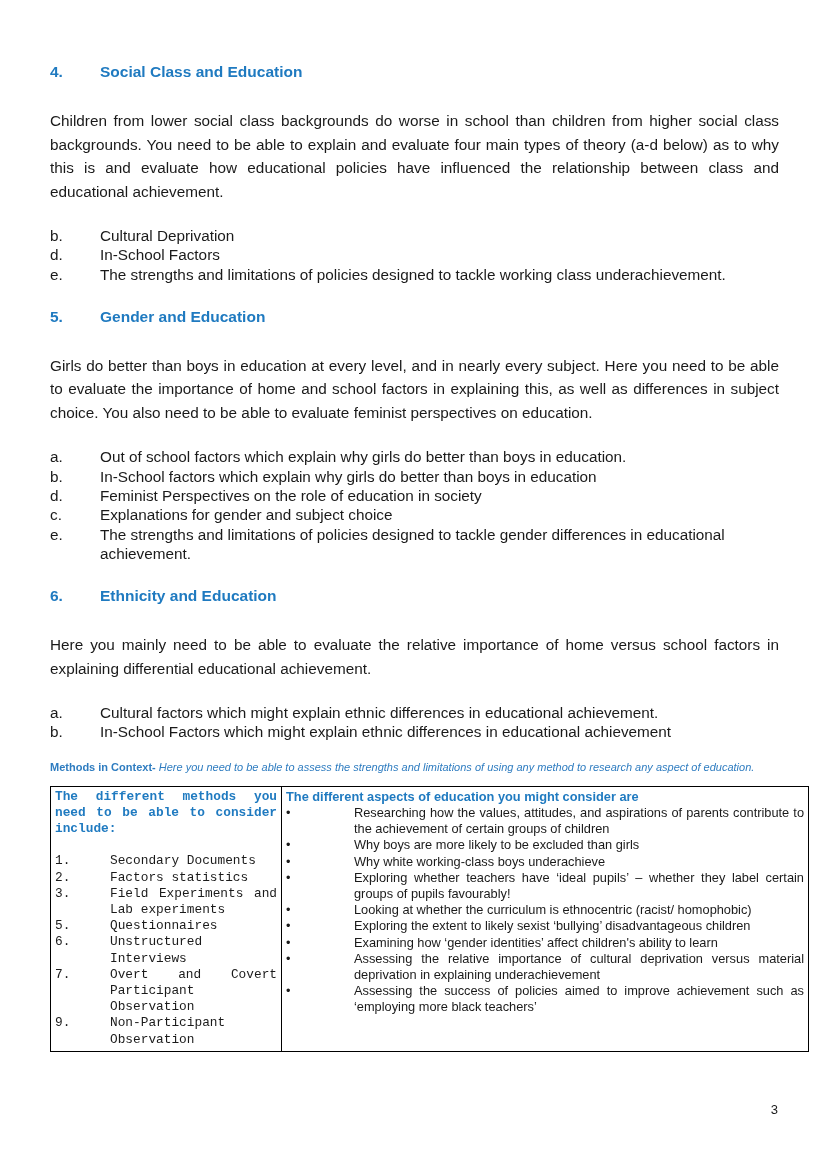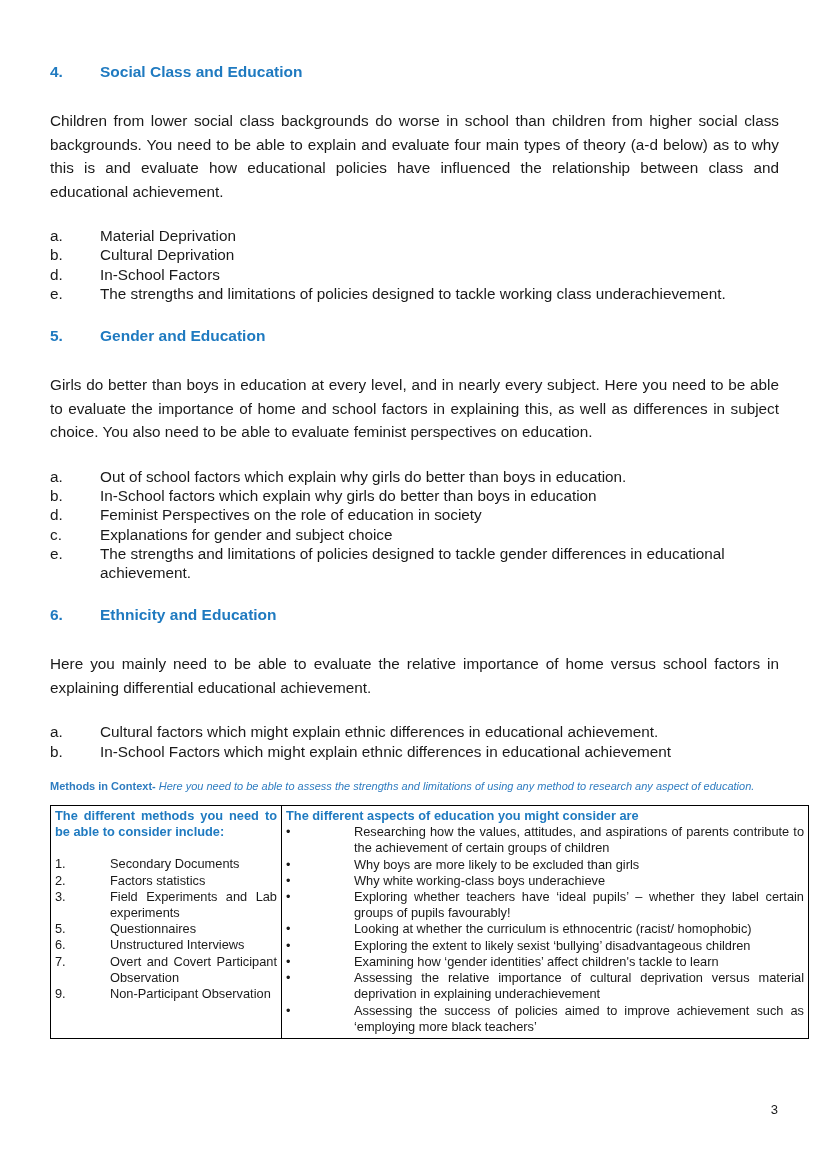--- a/index.html
+++ b/index.html
@@ -103,21 +103,21 @@
     margin: 0;
   }
   .methods-table td {
     border: 1px solid #000000;
     vertical-align: top;
     padding: 2px 4px 3px 4px;
     font-size: 12.8px;
     line-height: 16.2px;
     color: #1a1a1a;
   }
-  .col-left { width: 222px; }
+  .col-left { width: 222px; font-family: Liberation Mono, monospace; }
   .col-right { width: 518px; }
 
   .tbl-head-blue {
     color: #1F7AC0;
     font-weight: bold;
     text-align: justify;
     margin: 0;
   }
   .tbl-head-blue.nj { text-align: left; }
 
@@ -179,21 +179,20 @@
   <div class="content">
 
     <div class="section-heading">
       <span class="sh-num">4.</span>
       <span class="sh-text">Social Class and Education</span>
     </div>
     <div class="gap-xl"></div>
     <p class="body-par">Children from lower social class backgrounds do worse in school than children from higher social class backgrounds. You need to be able to explain and evaluate four main types of theory (a-d below) as to why this is and evaluate how educational policies have influenced the relationship between class and educational achievement.</p>
     <div class="gap-lg"></div>
     <ul class="lettered-list">
-      <li><span class="ll-mark">a.</span><span>Material Deprivation</span></li>
       <li><span class="ll-mark">b.</span><span>Cultural Deprivation</span></li>
       <li><span class="ll-mark">d.</span><span>In-School Factors</span></li>
       <li><span class="ll-mark">e.</span><span>The strengths and limitations of policies designed to tackle working class underachievement.</span></li>
     </ul>
 
     <div class="gap-lg"></div>
 
     <div class="section-heading">
       <span class="sh-num">5.</span>
       <span class="sh-text">Gender and Education</span>
@@ -247,21 +246,21 @@
         </td>
         <td class="col-right">
           <div class="tbl-head-blue nj">The different aspects of education you might consider are</div>
           <ul class="bullet-list">
             <li><span class="bl-mark">•</span><span>Researching how the values, attitudes, and aspirations of parents contribute to the achievement of certain groups of children</span></li>
             <li class="nj"><span class="bl-mark">•</span><span>Why boys are more likely to be excluded than girls</span></li>
             <li class="nj"><span class="bl-mark">•</span><span>Why white working-class boys underachieve</span></li>
             <li><span class="bl-mark">•</span><span>Exploring whether teachers have ‘ideal pupils’ – whether they label certain groups of pupils favourably!</span></li>
             <li class="nj"><span class="bl-mark">•</span><span>Looking at whether the curriculum is ethnocentric (racist/ homophobic)</span></li>
             <li class="nj"><span class="bl-mark">•</span><span>Exploring the extent to likely sexist ‘bullying’ disadvantageous children</span></li>
-            <li class="nj"><span class="bl-mark">•</span><span>Examining how ‘gender identities’ affect children's tackle to learn</span></li>
+            <li class="nj"><span class="bl-mark">•</span><span>Examining how ‘gender identities’ affect children's ability to learn</span></li>
             <li><span class="bl-mark">•</span><span>Assessing the relative importance of cultural deprivation versus material deprivation in explaining underachievement</span></li>
             <li><span class="bl-mark">•</span><span>Assessing the success of policies aimed to improve achievement such as ‘employing more black teachers’</span></li>
           </ul>
         </td>
       </tr>
     </tbody>
       </table>
 
   </div>
 

